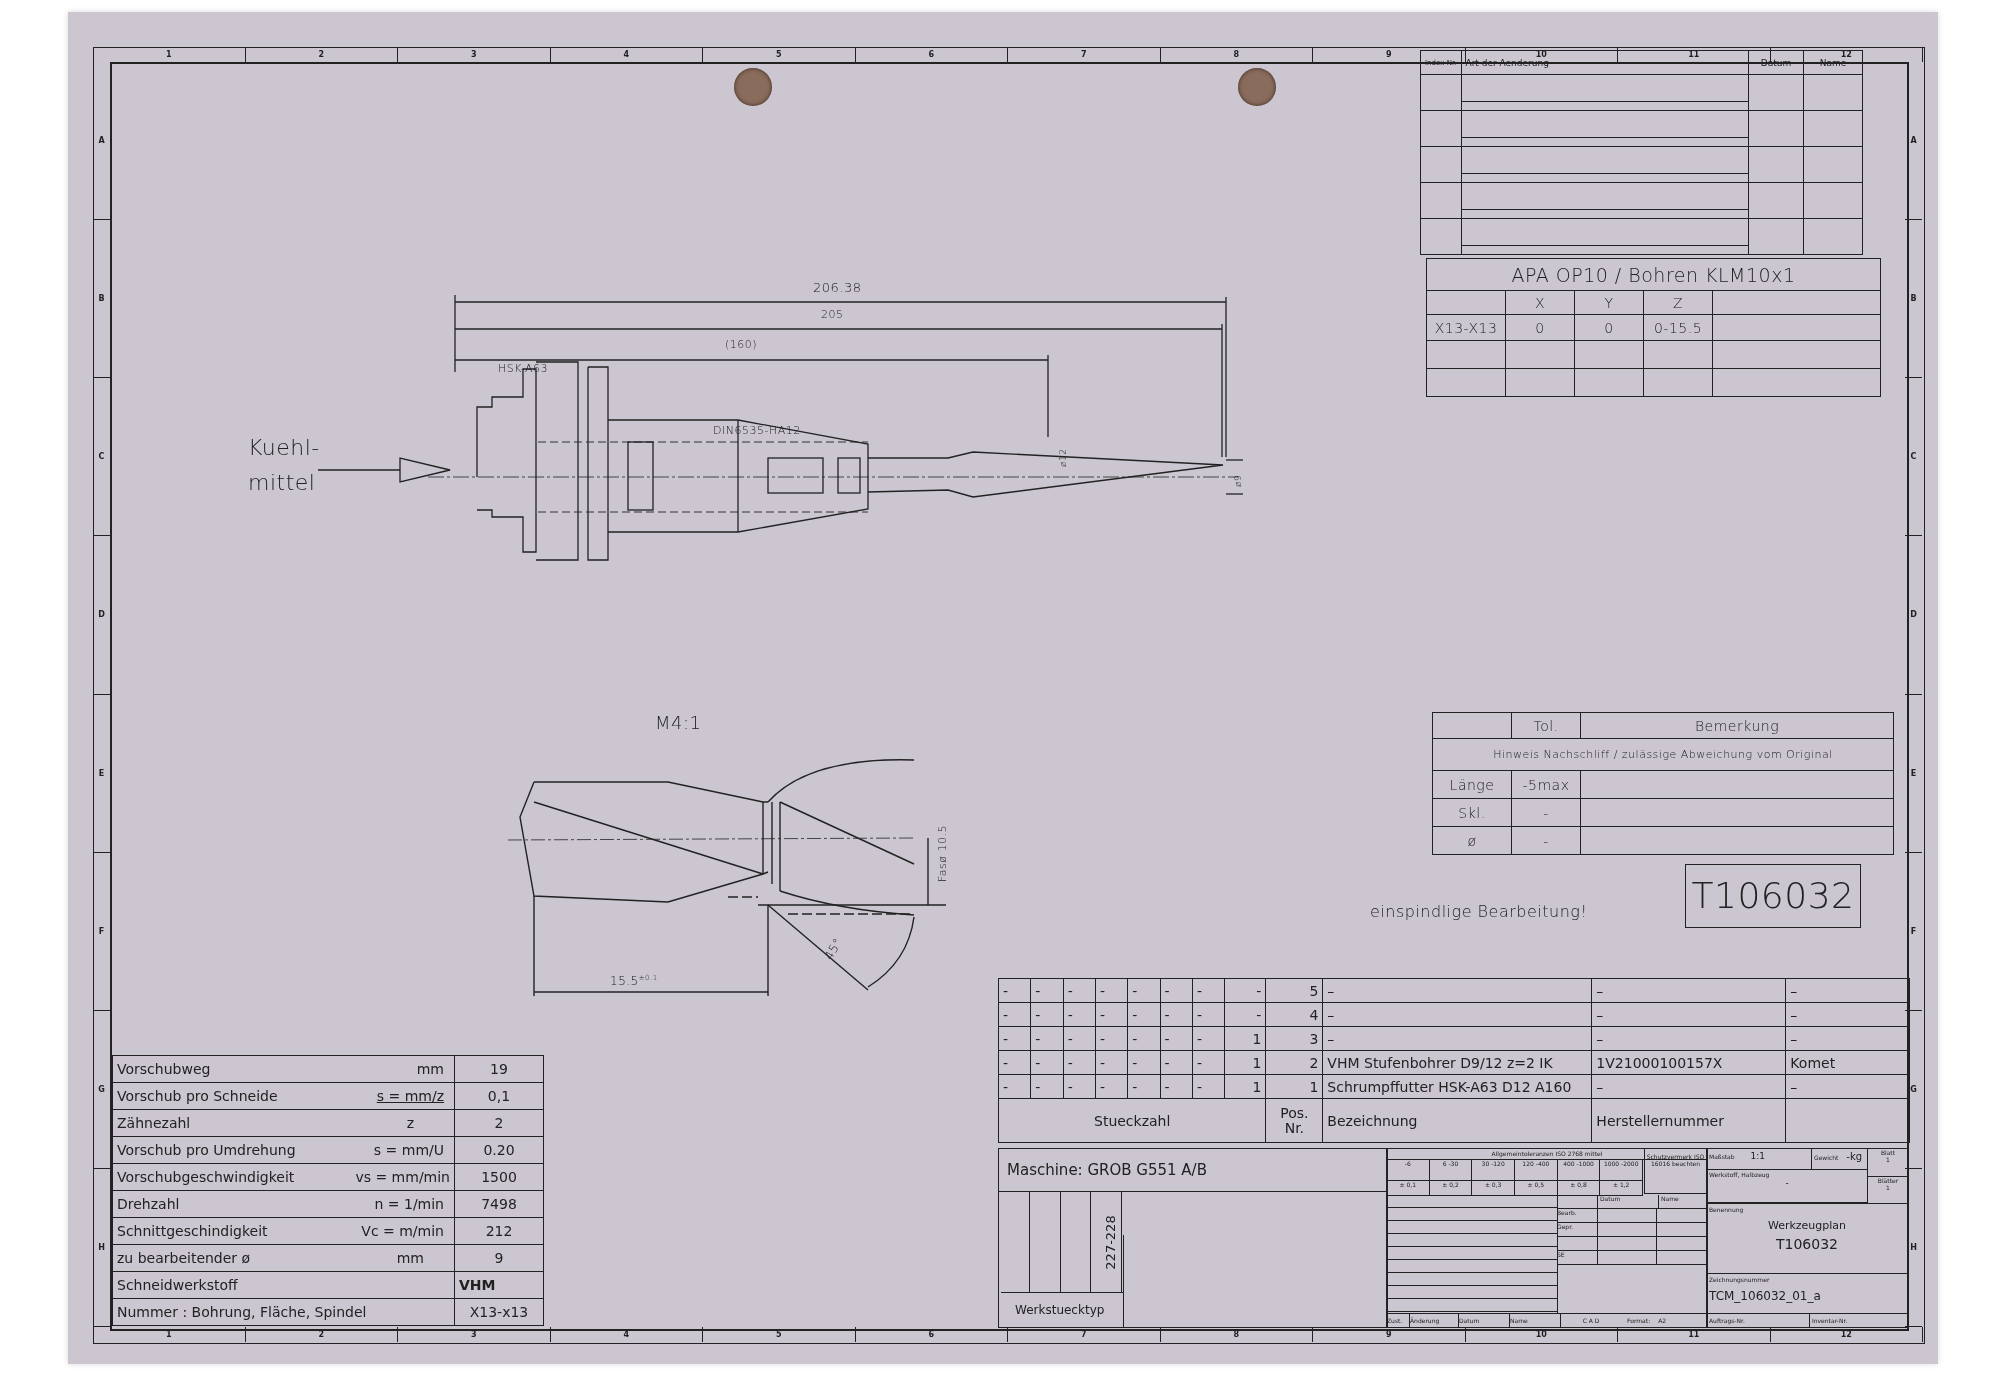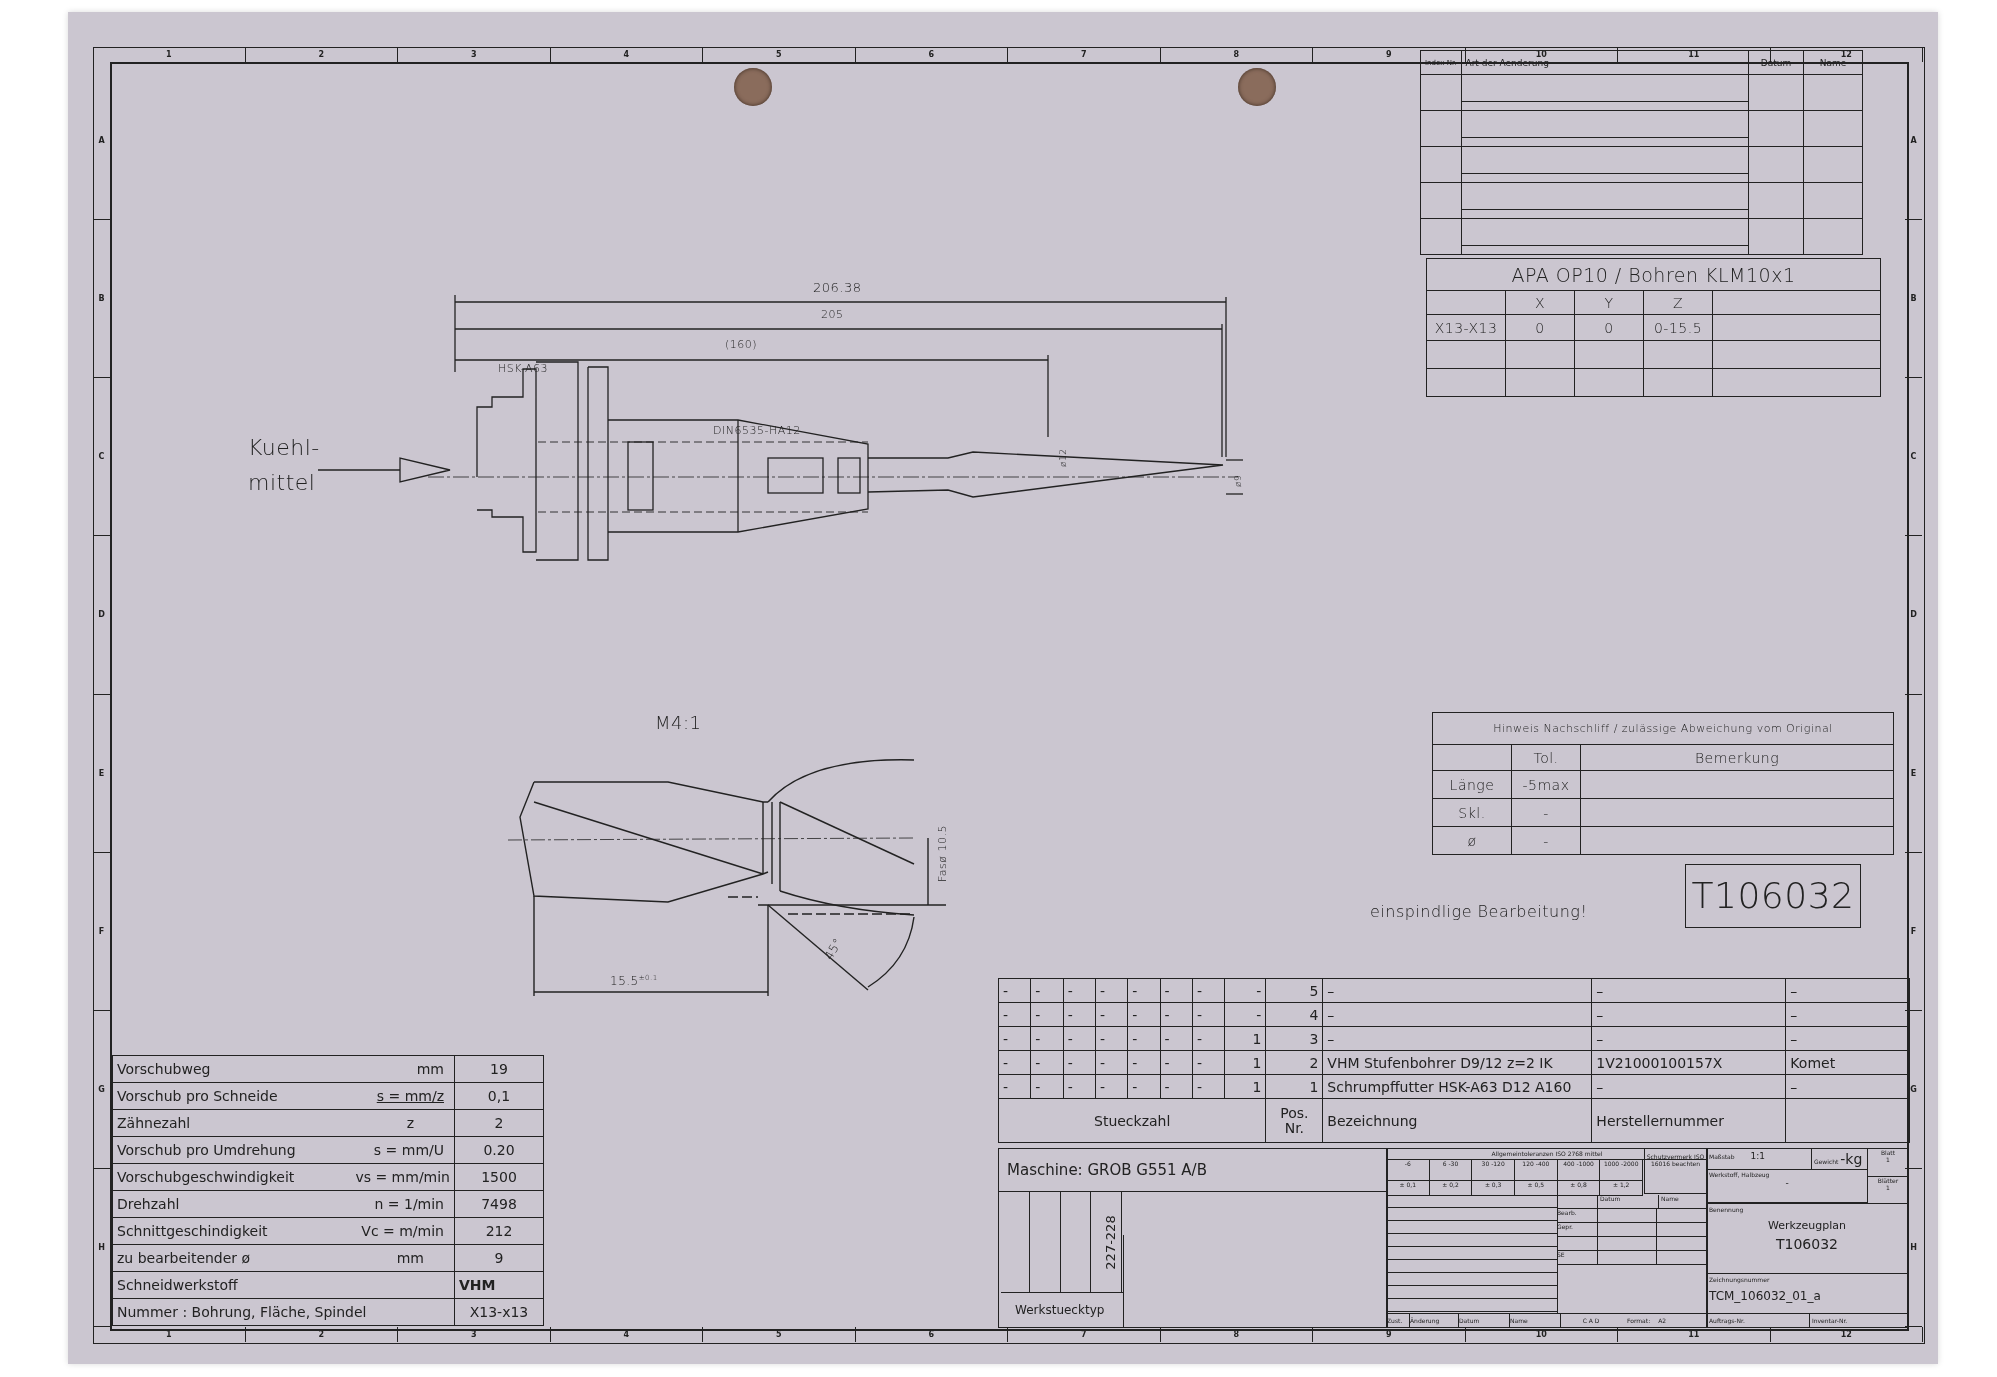--- a/index.html
+++ b/index.html
@@ -234,27 +234,27 @@
   <div class="abs thin" style="left:180px;top:423px;font-size:22px;">Kuehl-</div>
   <div class="abs thin" style="left:180px;top:458px;font-size:22px;">mittel</div>
 
   <div class="abs thin" style="left:587px;top:700px;font-size:18px;">M4:1</div>
   <div class="abs thin" style="left:868px;top:870px;font-size:11px;transform:rotate(-90deg);transform-origin:left top;">Fasø 10.5</div>
   <div class="abs thin" style="left:542px;top:962px;font-size:12px;"><span>15.5</span><sup style="font-size:7px;">±0.1</sup></div>
   <div class="abs thin" style="left:754px;top:930px;font-size:12px;transform:rotate(-60deg);">45°</div>
 
   <table class="grid thin" style="left:1364px;top:700px;width:462px;font-size:14px;">
     <tbody>
-        <tr style="height:32px;">
-          <td colspan="3" style="text-align:center;font-size:11px;">Hinweis Nachschliff / zulässige Abweichung vom Original</td>
-        </tr>
-    <tr style="height:26px;text-align:center;">
+        <tr style="height:26px;text-align:center;">
           <td style="width:70px;"></td>
           <td style="width:60px;">Tol.</td>
           <td>Bemerkung</td>
+        </tr>
+    <tr style="height:32px;">
+          <td colspan="3" style="text-align:center;font-size:11px;">Hinweis Nachschliff / zulässige Abweichung vom Original</td>
         </tr>
     <tr style="height:28px;text-align:center;">
           <td>Länge</td>
           <td>-5max</td>
           <td></td>
         </tr>
     <tr style="height:28px;text-align:center;">
           <td>Skl.</td>
           <td>-</td>
           <td></td>
@@ -474,21 +474,21 @@
         <div style="width:50px;border-right:1px solid #222;">Name</div>
       <div style="width:60px;text-align:center;">C A D</div>
         <div style="padding-left:6px;">Format:</div>
         <div style="padding-left:8px;">A2</div>
     </div>
   </div>
 
   <div class="abs" style="left:1638px;top:1136px;width:200px;height:178px;border:1.3px solid #222;font-size:6px;">
     <div style="position:absolute;left:0;top:0;width:160px;height:20px;border-bottom:1px solid #222;display:flex;">
       <div style="width:100px;border-right:1px solid #222;padding:2px;"><span>Maßstab</span> <span style="font-size:9px;margin-left:14px;">1:1</span></div>
-      <div style="padding:2px;"><span>Gewicht</span> <span style="font-size:14px;">-kg</span></div>
+      <div style="padding:2px;"><span>Gewicht</span> <span style="font-size:10px;margin-left:6px;">-kg</span></div>
     </div>
     <div style="position:absolute;left:0;top:20px;width:160px;height:34px;border-bottom:1px solid #222;padding:2px;box-sizing:border-box;">
         <div>Werkstoff, Halbzeug</div>
         <div style="text-align:center;font-size:9px;">-</div>
       </div>
     <div style="position:absolute;left:160px;top:0;width:40px;height:54px;border-left:1px solid #222;text-align:center;">
       <div style="height:27px;border-bottom:1px solid #222;">
           <div>Blatt</div>
           <div>1</div>
         </div>

